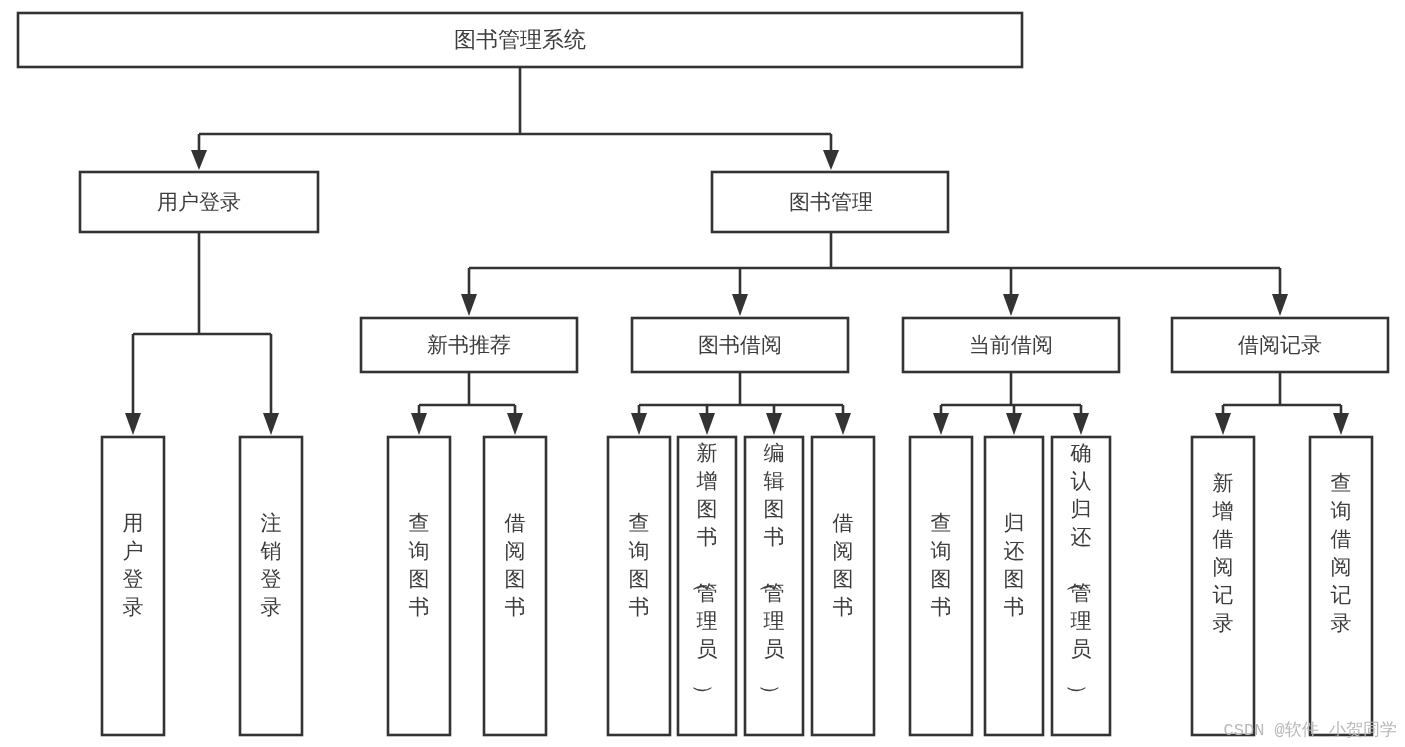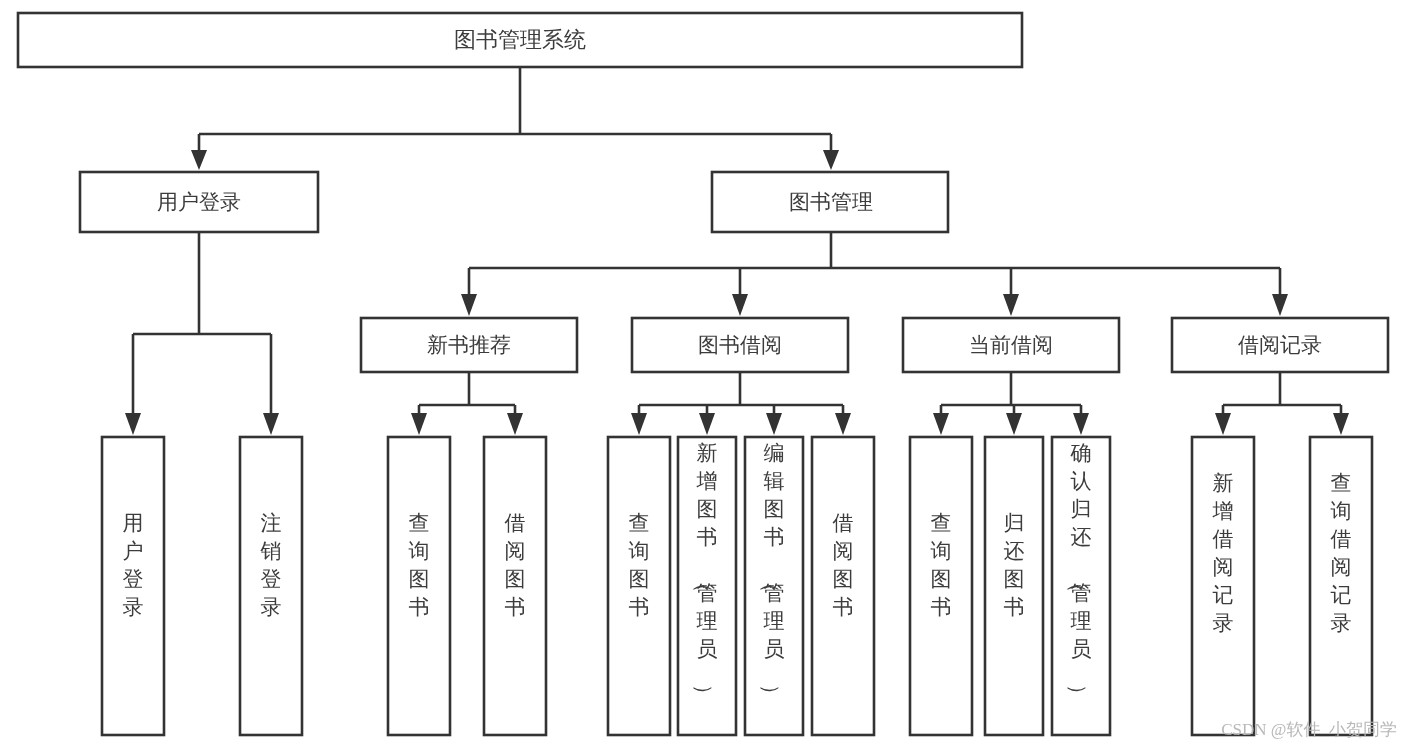--- a/index.html
+++ b/index.html
@@ -46,21 +46,21 @@
     fill: none;
   }
   .arrow-head {
     fill: #333333;
     stroke: none;
   }
   .watermark {
     position: absolute;
     right: 8px;
     bottom: 6px;
-    font-family: Liberation Serif, serif;
+    font-family: Liberation Mono, monospace;
     font-size: 17px;
     color: #b8b8b8;
     white-space: nowrap;
     pointer-events: none;
   }
 </style>
 </head>
 <body>
 
 <svg id="diagram" viewBox="0 0 1405 747">

